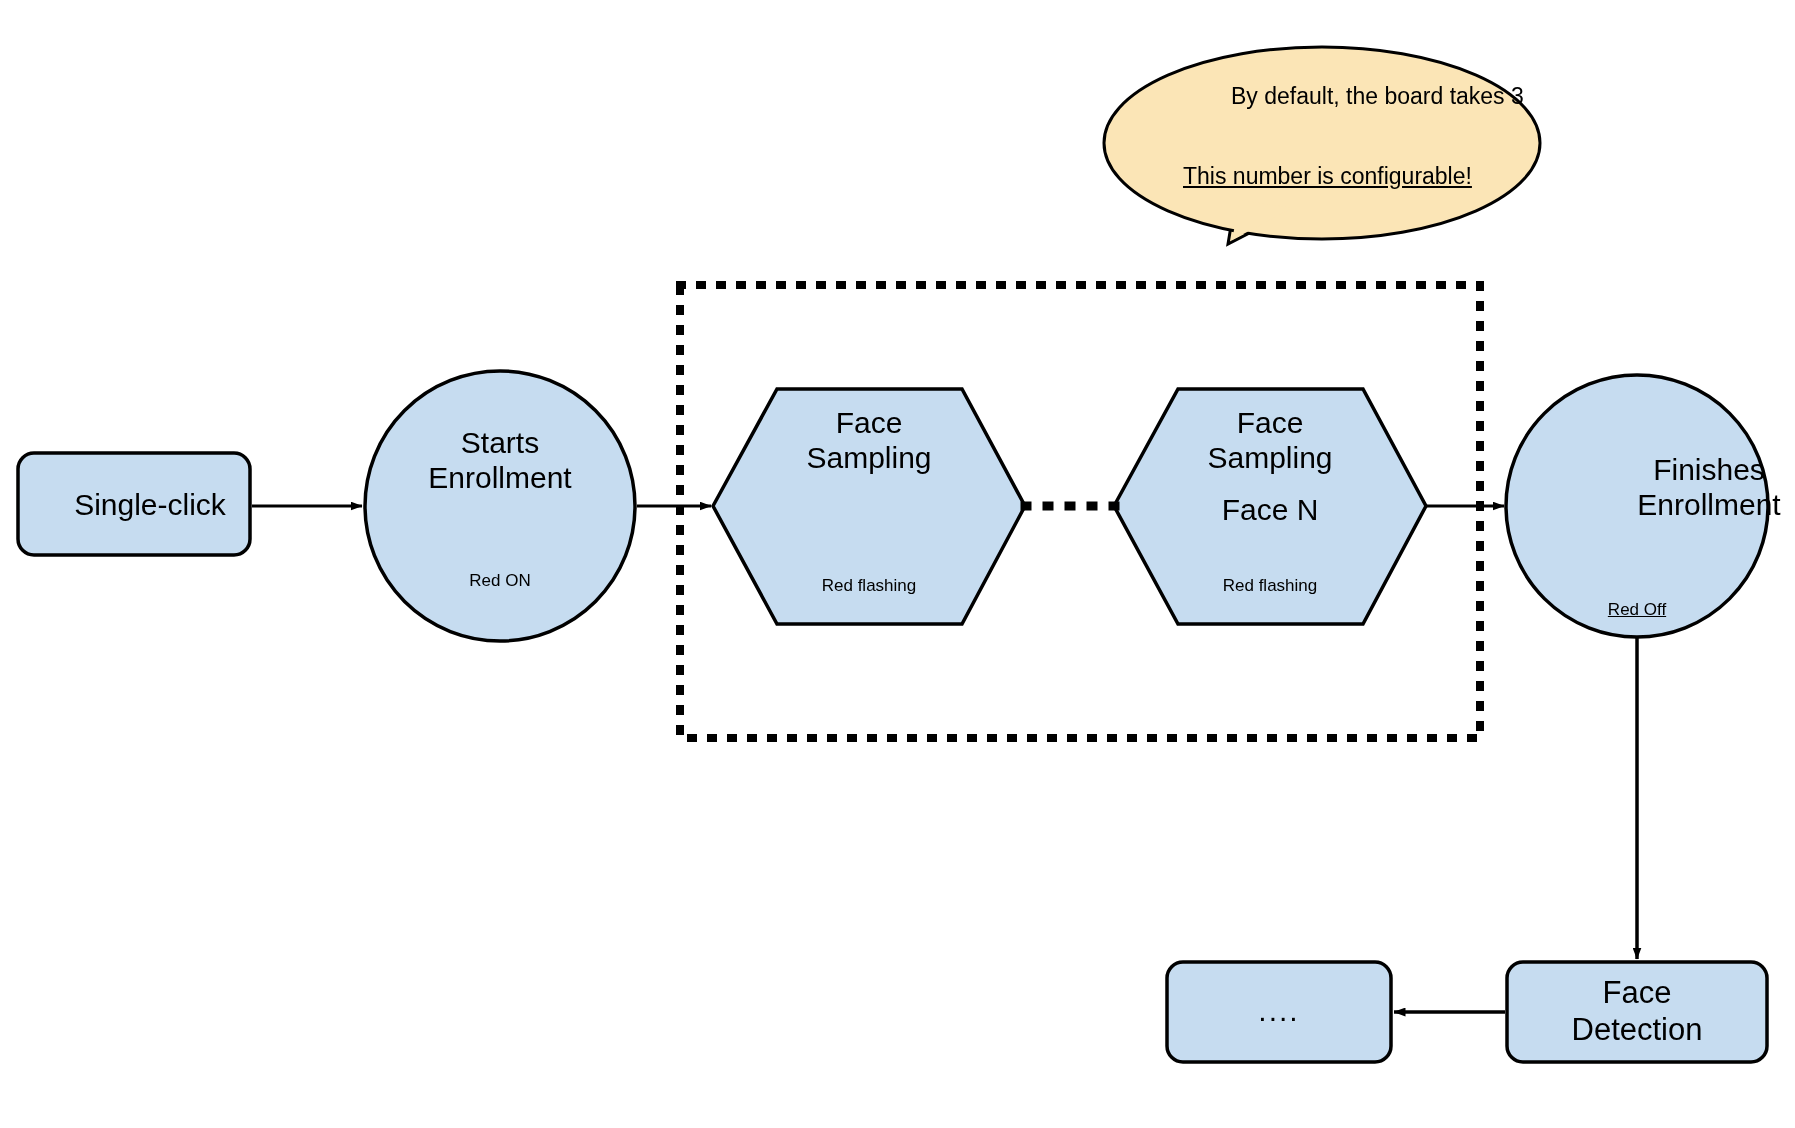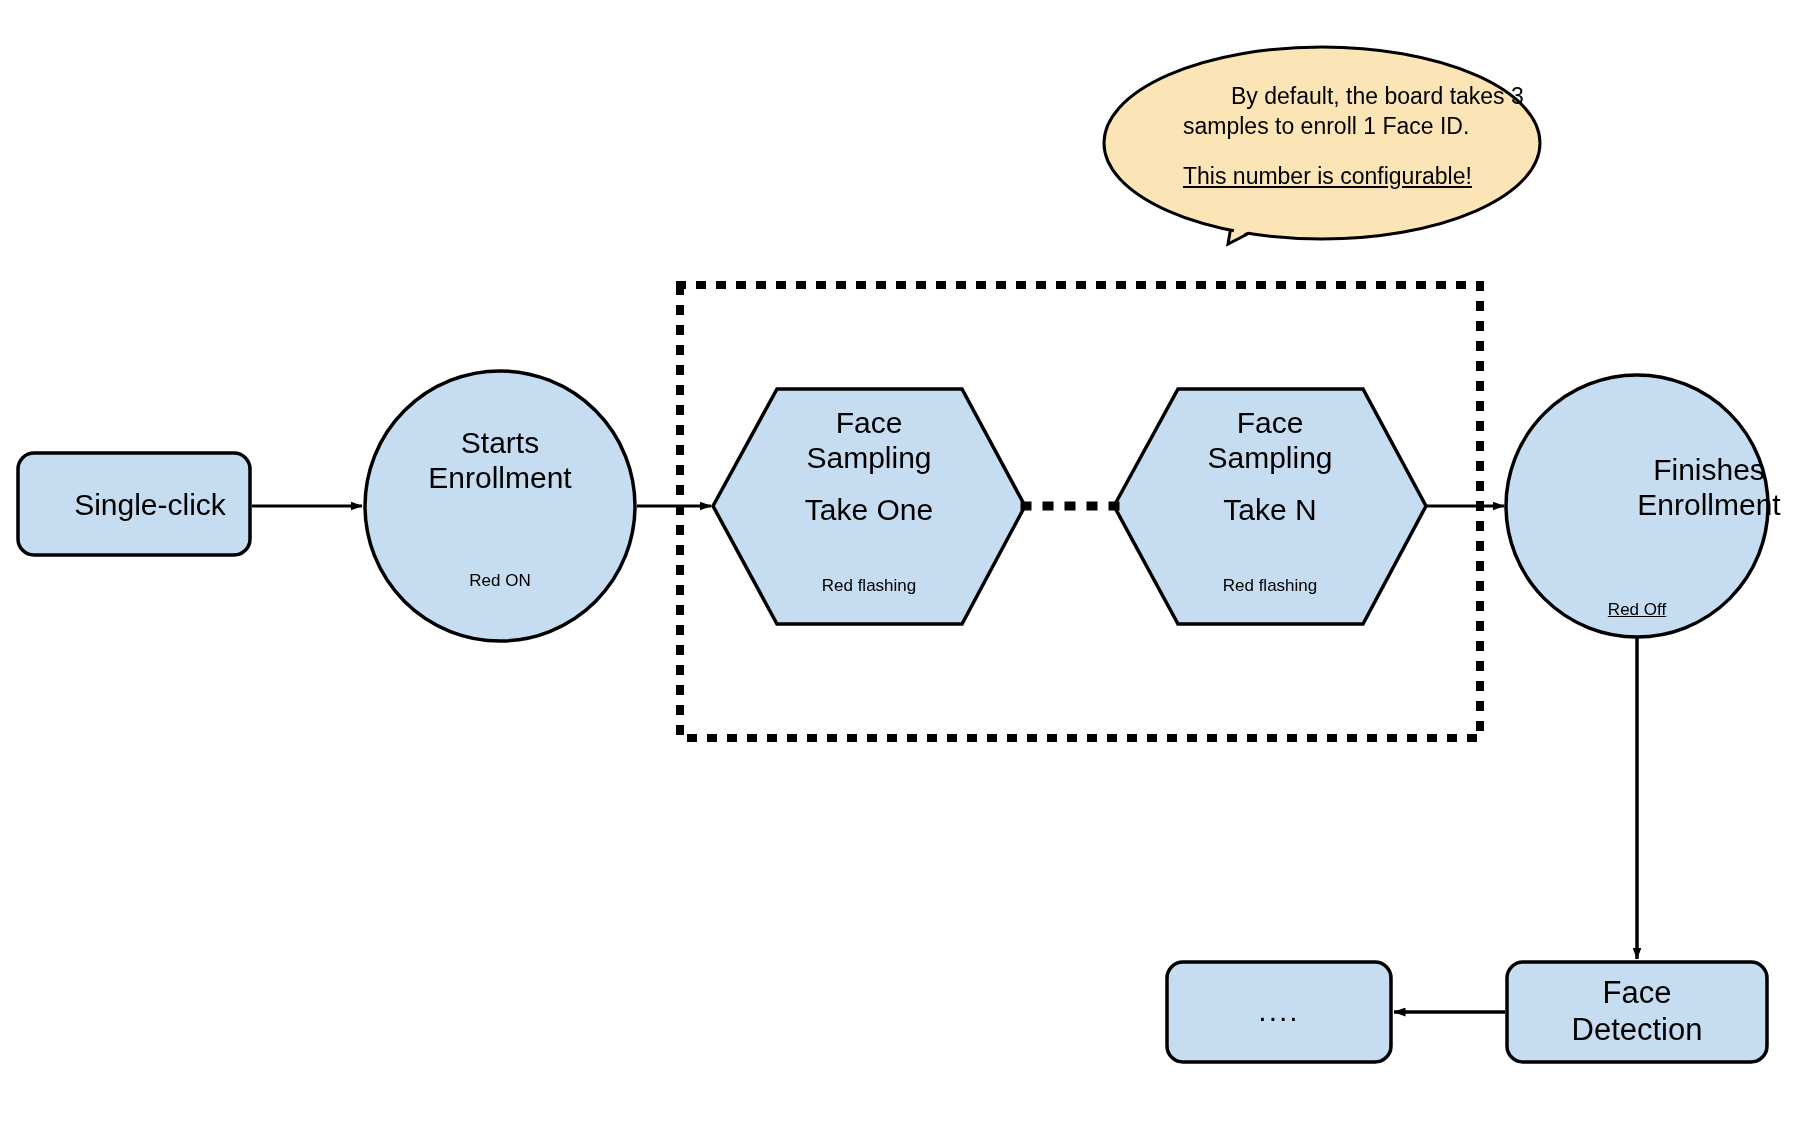--- a/index.html
+++ b/index.html
@@ -100,34 +100,32 @@
   </svg>
 
   <div class="node-label lbl-main" style="left:18px; top:487px; width:232px;padding-left:16px;">Single-click</div>
 
   <div class="node-label lbl-main" style="left:365px; top:425px; width:270px;">Starts
 Enrollment</div>
   <div class="node-label lbl-sub" style="left:365px; top:571px; width:270px;">Red ON</div>
 
   <div class="node-label lbl-main" style="left:714px; top:405px; width:310px;">Face
 Sampling</div>
-  <div class="node-label lbl-main" style="left:714px; top:492px; width:310px;">Take One</div>
   <div class="node-label lbl-sub" style="left:714px; top:576px; width:310px;">Red flashing</div>
 
   <div class="node-label lbl-main" style="left:1115px; top:405px; width:310px;">Face
 Sampling</div>
-  <div class="node-label lbl-main" style="left:1115px; top:492px; width:310px;">Take N</div>
+  <div class="node-label lbl-main" style="left:1115px; top:492px; width:310px;">Face N</div>
   <div class="node-label lbl-sub" style="left:1115px; top:576px; width:310px;">Red flashing</div>
 
   <div class="node-label lbl-main" style="left:1574px; top:452px; width:270px;">Finishes
 Enrollment</div>
   <div class="node-label lbl-sub" style="left:1502px; top:600px; width:270px;text-decoration:underline;">Red Off</div>
 
   <div class="node-label lbl-main-big" style="left:1507px; top:975px; width:260px;">Face
 Detection</div>
 
   <div class="node-label lbl-dots" style="left:1167px; top:993px; width:224px;">....</div>
 
   <div class="node-label lbl-callout" style="left:1183px; top:82px; width:340px;margin-left:48px;">By default, the board takes 3</div>
-  <div class="node-label lbl-callout" style="left:1183px; top:112px; width:340px;">samples to enroll 1 Face ID.</div>
   <div class="node-label lbl-callout" style="left:1183px; top:162px; width:340px;text-decoration:underline;">This number is configurable!</div>
 
 </div>
 
 </body></html>

